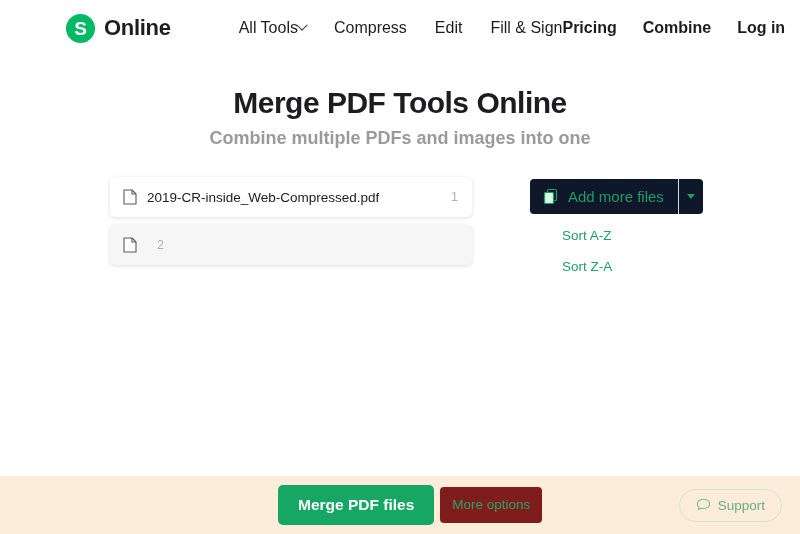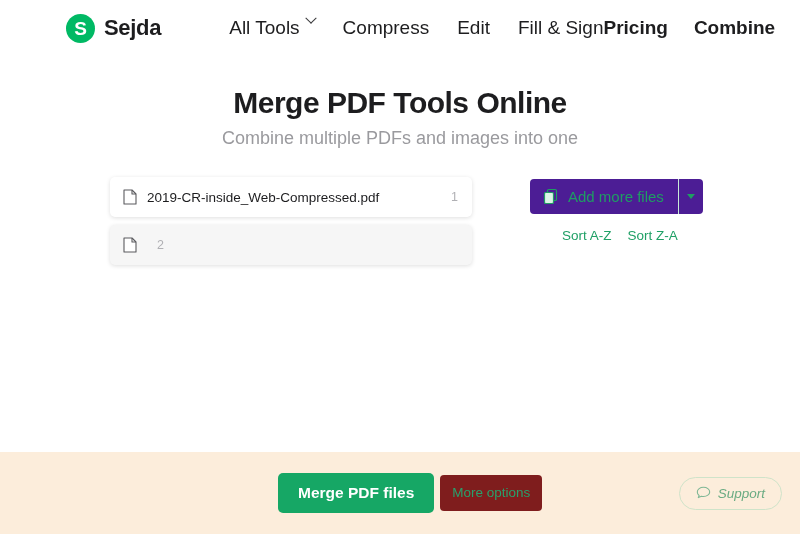--- a/index.html
+++ b/index.html
@@ -57,26 +57,27 @@
     margin-left: 68px;
   }
   .nav-right {
     display: flex;
     align-items: center;
     gap: 26px;
     margin-left: auto;
     font-weight: bold;
   }
   .nav-link {
-    font-size: 19px;
+    font-size: 16px;
     color: #1d1d1f;
     cursor: pointer;
     white-space: nowrap;
     display: flex;
-    gap: 7px;
+    align-items: center;
+    gap: 0;
   }
   .caret-down {
     display: inline-block;
     width: 7px;
     height: 7px;
     border-right: 1.3px solid #3a3a3c;
     border-bottom: 1.3px solid #3a3a3c;
     transform: rotate(45deg) translate(-2px, -2px);
   }
 
@@ -87,21 +88,21 @@
     font-weight: bold;
     letter-spacing: -0.5px;
     color: #1d1d1f;
     margin: 30px 0 0 0;
   }
   .page-subtitle {
     text-align: center;
     font-size: 18px;
     color: #9a9a9e;
     margin: 8px 0 0 0;
-    font-weight: normal;
+    font-weight: bold;
   }
 
   
   .content {
     position: relative;
     margin-top: 28px;
     padding: 0 0 0 0;
     display: flex;
     align-items: flex-start;
   }
@@ -146,21 +147,21 @@
   }
 
   
   .side-panel {
     margin-left: 58px;
     padding-top: 2px;
   }
   .add-files-group {
     display: inline-flex;
     align-items: stretch;
-    background: #4c1d95;
+    background: #0f172a;
     border-radius: 4px;
     overflow: hidden;
   }
   .add-files-main {
     display: flex;
     align-items: center;
     gap: 9px;
     padding: 9px 14px 9px 13px;
     cursor: pointer;
   }
@@ -181,34 +182,35 @@
     height: 0;
     border-left: 4px solid transparent;
     border-right: 4px solid transparent;
     border-top: 5px solid #1f9d63;
   }
   .sort-links {
     margin-top: 14px;
     display: flex;
     gap: 16px;
     padding-left: 32px;
+    flex-direction: column;
   }
   .sort-link {
     font-size: 13.5px;
     color: #20a066;
     cursor: pointer;
   }
 
   
   .bottom-bar {
     position: absolute;
     left: 0;
     right: 0;
     bottom: 0;
-    height: 82px;
+    height: 58px;
     background: #fceddb;
     display: flex;
     align-items: center;
   }
   .bottom-center {
     position: absolute;
     left: 278px;
     display: flex;
     align-items: center;
     gap: 6px;
@@ -240,37 +242,36 @@
     position: absolute;
     right: 18px;
     display: flex;
     align-items: center;
     gap: 7px;
     border: 1px solid #cfe3c9;
     border-radius: 18px;
     padding: 8px 16px;
     background: transparent;
     cursor: pointer;
-    font-style: italic;
   }
   .support-label {
     font-size: 13.5px;
     color: #6aab82;
   }
 </style>
 </head>
 <body>
 
 <div class="header">
 
   <div class="brand">
     <div class="brand-mark">
       <span>S</span>
     </div>
-    <div class="brand-name">Sejda</div>
+    <div class="brand-name">Online</div>
   </div>
 
   <div class="nav-main">
     <div class="nav-link">
       <span>All Tools</span>
       <span class="caret-down"></span>
     </div>
     <div class="nav-link">Compress</div>
     <div class="nav-link">Edit</div>
     <div class="nav-link">Fill &amp; Sign</div>

